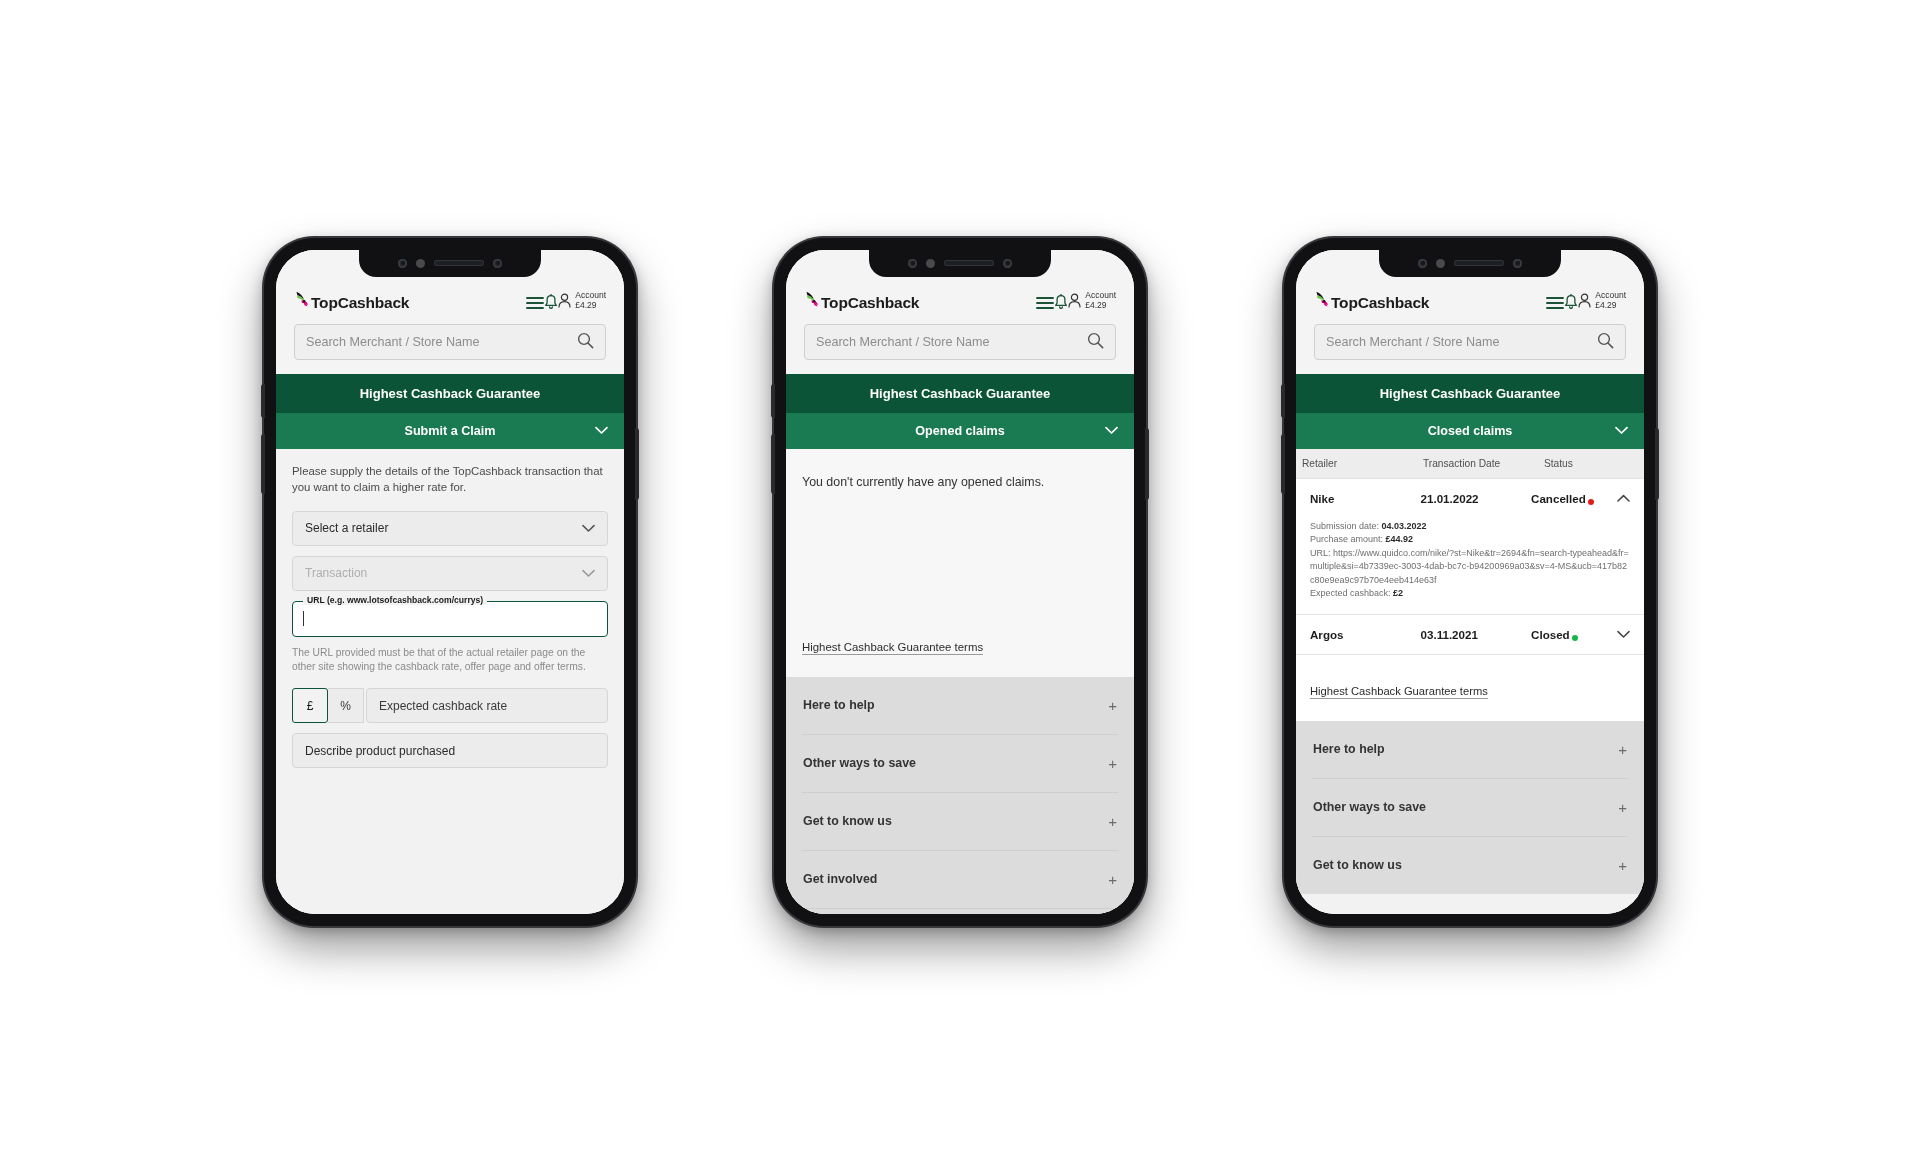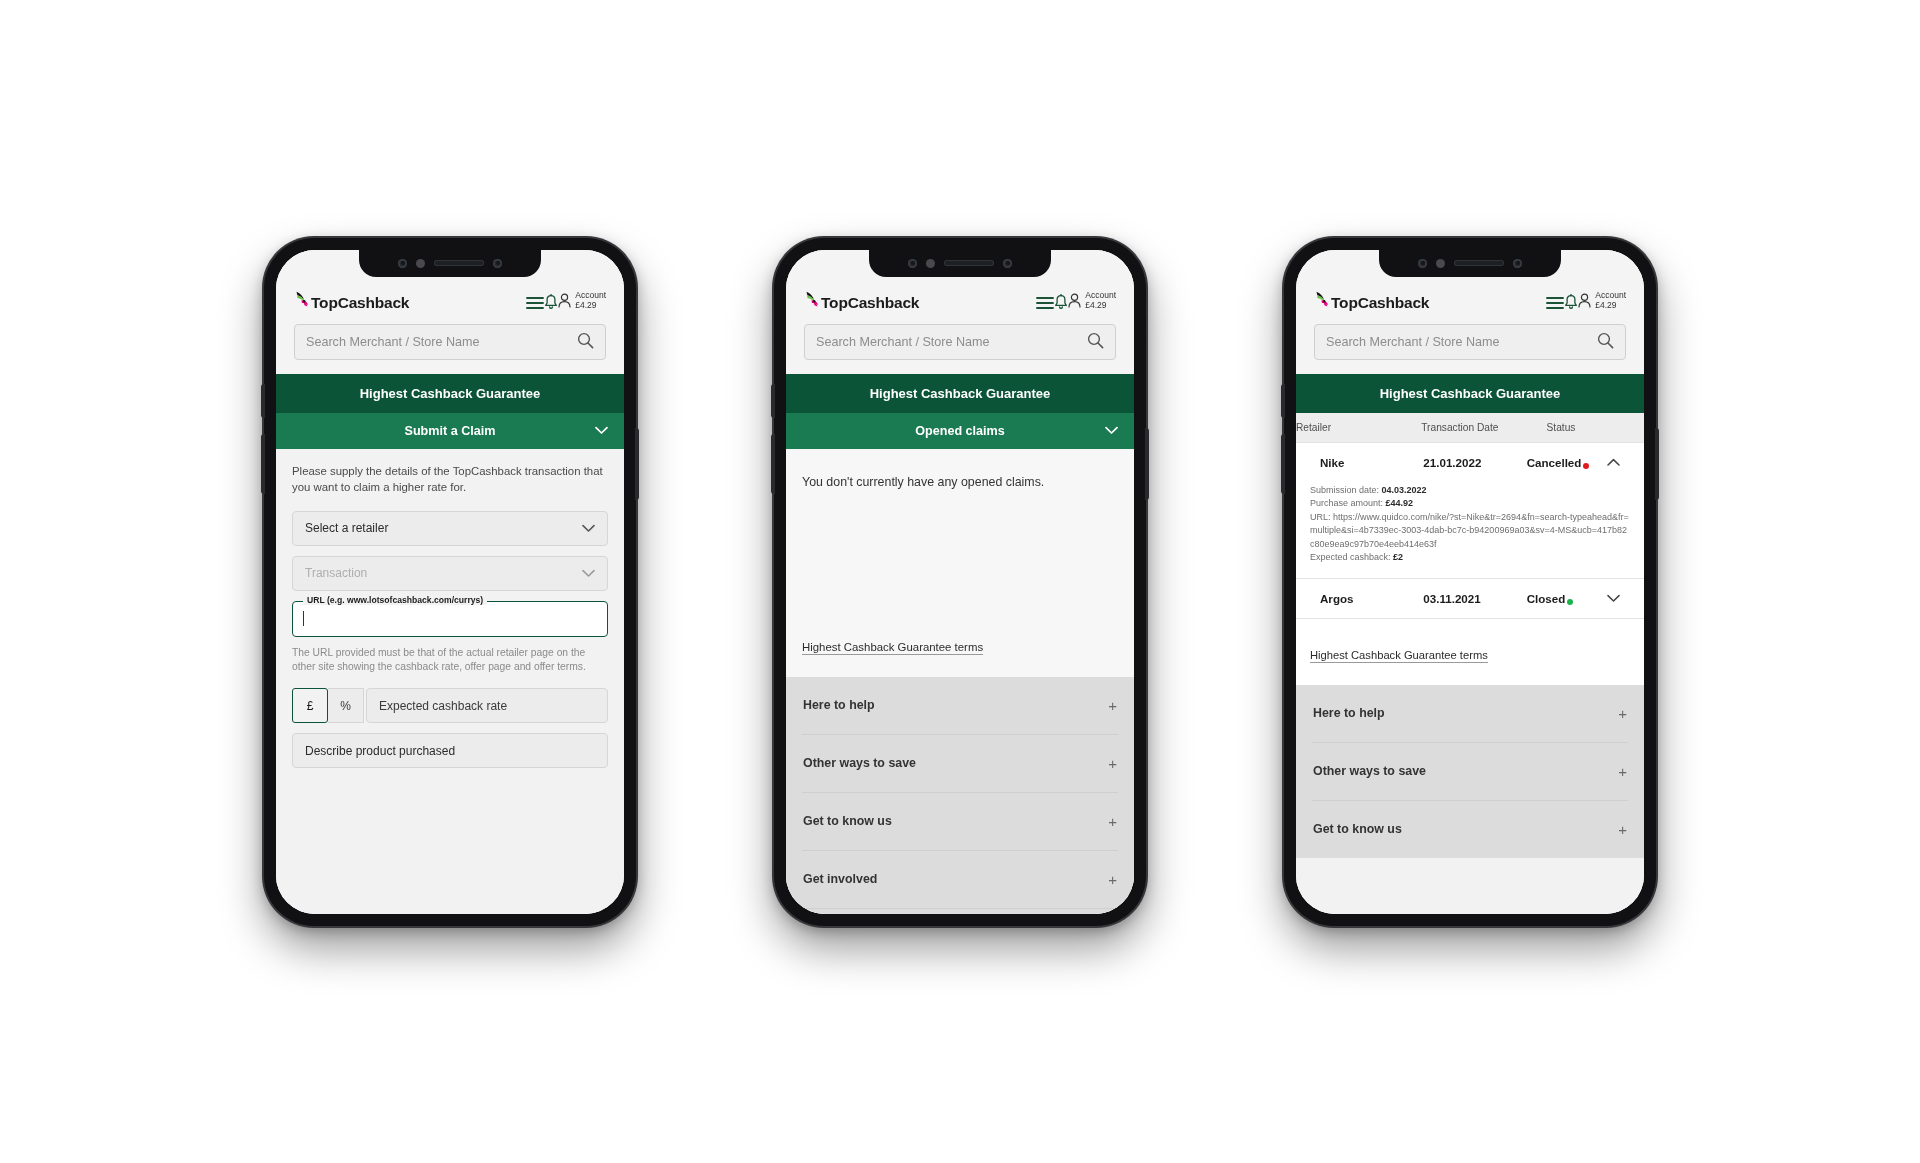--- a/index.html
+++ b/index.html
@@ -209,29 +209,29 @@
     border-bottom: 1px solid #9a9a9a;
     padding-bottom: 1px;
   }
 
   
   .claims { background: #ffffff; }
   .claims-head {
     display: flex; align-items: center;
     background: #ededed;
     font-size: 10.2px; color: #4f4f4f;
-    padding: 9px 0;
+    padding: 9px 6px;
     border-bottom: 1px solid #e2e2e2;
   }
   .c-ret { width: 36%; }
   .c-date { width: 36%; }
   .c-stat { width: 28%; }
   .claim-row {
     display: flex; align-items: center;
-    padding: 13px 24px;
+    padding: 13px 14px;
     font-size: 11.6px; font-weight: 700; color: #1c1c1c;
     background: #fff;
   }
   .claim-row .c-stat { display: flex; align-items: flex-end; gap: 2px; }
   .dot { width: 6px; height: 6px; border-radius: 50%; display: inline-block; }
   .dot.red { background: #e01b1b; }
   .dot.green { background: #1bb44b; }
   .row-chev { margin-left: auto; color: #444; display:flex; }
   .claim-detail {
     padding: 2px 14px 13px 14px;
@@ -577,20 +577,28 @@
             <span>
               <svg width="17" height="17" viewBox="0 0 17 17">
                   <circle cx="7" cy="7" r="5.4" fill="none" stroke="#555" stroke-width="1.4"></circle>
                   <line x1="11" y1="11" x2="15.6" y2="15.6" stroke="#555" stroke-width="1.6" stroke-linecap="round"></line>
                 </svg>
             </span>
           </div>
         </div>
 
         <div class="bar-title">Highest Cashback Guarantee</div>
+        <div class="bar-select">
+          <span>Closed claims</span>
+          <span class="chev">
+            <svg width="13" height="9" viewBox="0 0 13 9">
+                <polyline points="1,1.6 6.5,7 12,1.6" fill="none" stroke="#fff" stroke-width="1.7" stroke-linecap="round" stroke-linejoin="round"></polyline>
+              </svg>
+          </span>
+        </div>
 
         <div class="body-scroll">
           <div class="claims">
             <div class="claims-head">
               <span class="c-ret">Retailer</span>
               <span class="c-date">Transaction Date</span>
               <span class="c-stat">Status</span>
             </div>
 
             <div class="claim-row">

